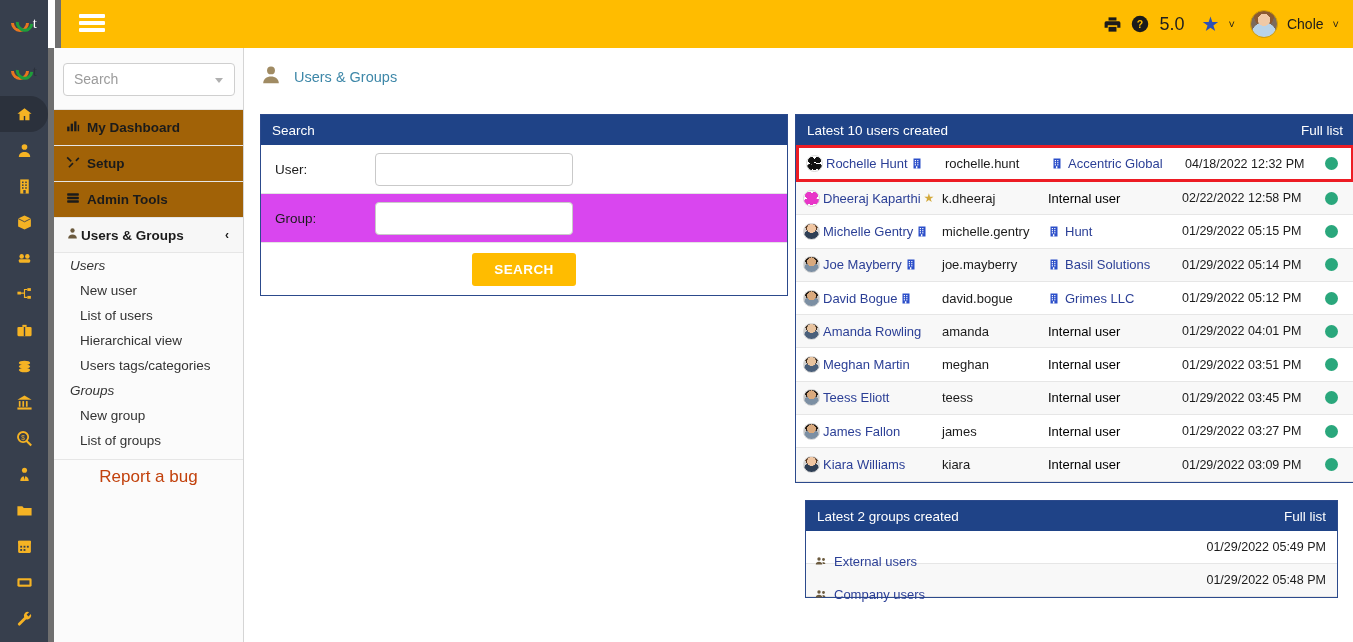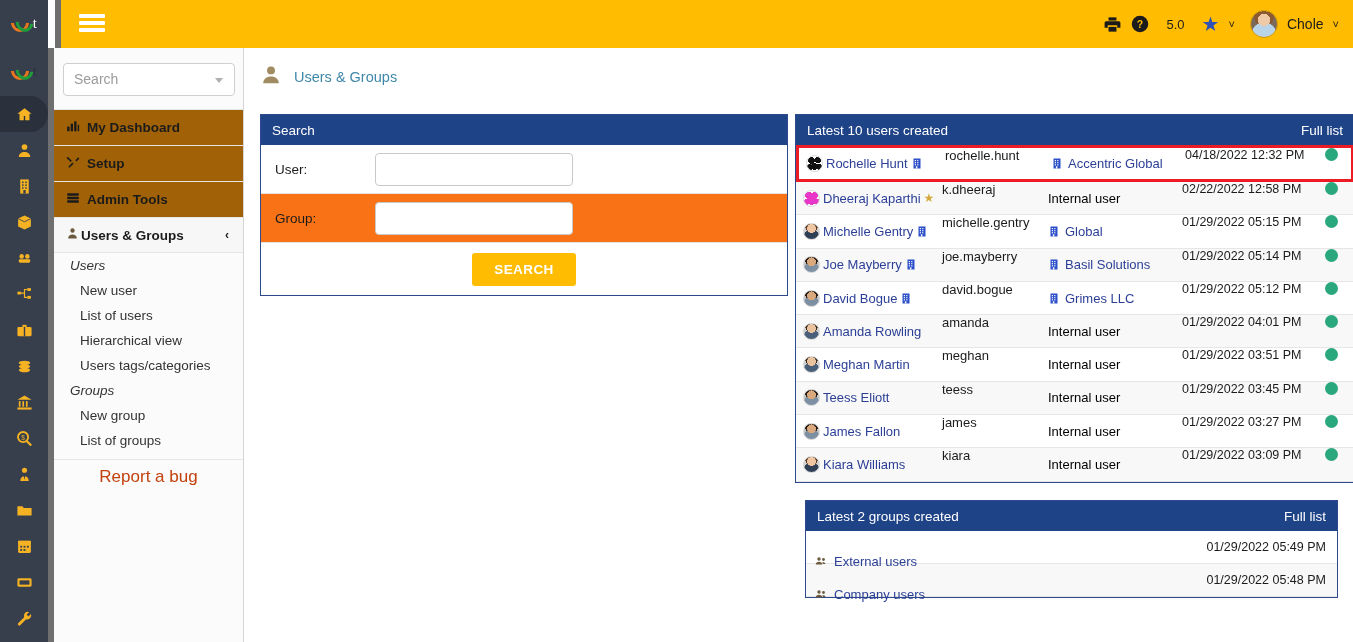--- a/index.html
+++ b/index.html
@@ -100,21 +100,21 @@
     position: absolute; left: 18px; top: 12px; width: 26px; height: 22px;
     display: flex; flex-direction: column; justify-content: space-between;
     cursor: pointer; padding: 2px 0;
   }
   .burger span { display: block; height: 4px; background: #fff; border-radius: 1px; }
   .top-right {
     position: absolute; right: 14px; top: 0; height: 48px;
     display: flex; align-items: center; gap: 9px;
   }
   .tr-icon { cursor: pointer; display: flex; align-items: center; color: #1b1b1b; }
-  .ver-txt { font-size: 13px; color: #1f1f1f; margin-left: 9px; }
+  .ver-txt { font-size: 18px; color: #1f1f1f; margin-left: 2px; }
   .star-ico { color: #2d51b5; font-size: 20px; cursor: pointer; margin-left: 8px; }
   .mini-chev { font-size: 11px; color: #1b1b1b; cursor: pointer; }
   .avatar-top {
     width: 28px; height: 28px; border-radius: 50%; margin-left: 6px;
     background: radial-gradient(circle at 50% 34%, #f0c9a6 0 28%, transparent 29%),
                 radial-gradient(circle at 50% 92%, #b9d3e8 0 46%, transparent 47%),
                 radial-gradient(circle at 50% 22%, #8b5a33 0 40%, transparent 41%),
                 #7c6a5c;
     border: 1px solid #d9a100; cursor: pointer;
   }
@@ -138,39 +138,39 @@
     padding: 0 11px; font-size: 13.5px;
   }
   .panel-head .fulllist { color: #fff; font-size: 13.5px; cursor: pointer; }
 
   
   #search-panel { left: 16px; top: 66px; width: 528px; }
   .frow {
     display: flex; align-items: center; height: 49px;
     border-bottom: 1px solid #e3e3e3; padding-left: 14px;
   }
-  .frow.alt { background: #f97316; }
+  .frow.alt { background: #d946ef; }
   .flabel { width: 100px; font-size: 13.5px; color: #1b1b1b; }
   .finput {
     width: 198px; height: 33px; border: 1px solid #c9c9c9;
     border-radius: 4px; background: #fff; outline: none;
     font-family: "Liberation Sans", sans-serif; font-size: 13.5px;
     padding: 0 7px;
   }
   .frow.actions { justify-content: center; padding-left: 0; border-bottom: none; height: 52px; }
   .btn-search {
     background: #ffbc00; color: #fff; border: none; border-radius: 3px;
     font-size: 13.5px; font-weight: bold; padding: 9px 22px; cursor: pointer;
     font-family: "Liberation Sans", sans-serif; letter-spacing: .4px;
   }
 
   
   #users-panel { left: 551px; top: 66px; width: 560px; }
   .urow {
-    display: flex; height: 33.3px;
+    display: flex; align-items: center; height: 33.3px;
     border-bottom: 1px solid #e6e6e6; font-size: 13px;
   }
   .urow.alt { background: #f8f8f8; }
   .urow.highlight { border: 3px solid #ed1c24; height: 37px; background: #fff; }
   .c-name { width: 146px; display: flex; align-items: center; gap: 3px; padding-left: 7px; }
   .c-login { width: 106px; color: #1b1b1b; }
   .c-org { width: 134px; display: flex; align-items: center; gap: 5px; }
   .c-date { width: 126px; color: #1b1b1b; font-size: 12.5px; }
   .c-status { flex: 1; display: flex; justify-content: center; }
   .lnk { color: #2b3f96; cursor: pointer; }
@@ -532,21 +532,21 @@
               <svg width="12" height="13" viewBox="0 0 24 24" fill="#2b4ec9">
                 <path d="M5 2h14v20H5z"></path>
                 <rect x="7.6" y="5" width="2.4" height="2.4" fill="#fff"></rect>
                 <rect x="12.4" y="5" width="2.4" height="2.4" fill="#fff"></rect>
                 <rect x="7.6" y="9.2" width="2.4" height="2.4" fill="#fff"></rect>
                 <rect x="12.4" y="9.2" width="2.4" height="2.4" fill="#fff"></rect>
                 <rect x="7.6" y="13.4" width="2.4" height="2.4" fill="#fff"></rect>
                 <rect x="12.4" y="13.4" width="2.4" height="2.4" fill="#fff"></rect>
                 <rect x="9.8" y="17.5" width="3" height="4.5" fill="#fff"></rect>
               </svg>
-              <span class="lnk">Global</span>
+              <span class="lnk">Hunt</span>
             </span>
             <span class="c-date">01/29/2022 05:15 PM</span>
             <span class="c-status">
               <span class="dot"></span>
             </span>
           </div>
           <div class="urow alt">
             <span class="c-name">
               <span class="avatar-sm av-photo-b"></span>
               <span class="lnk">Joe Mayberry</span>

